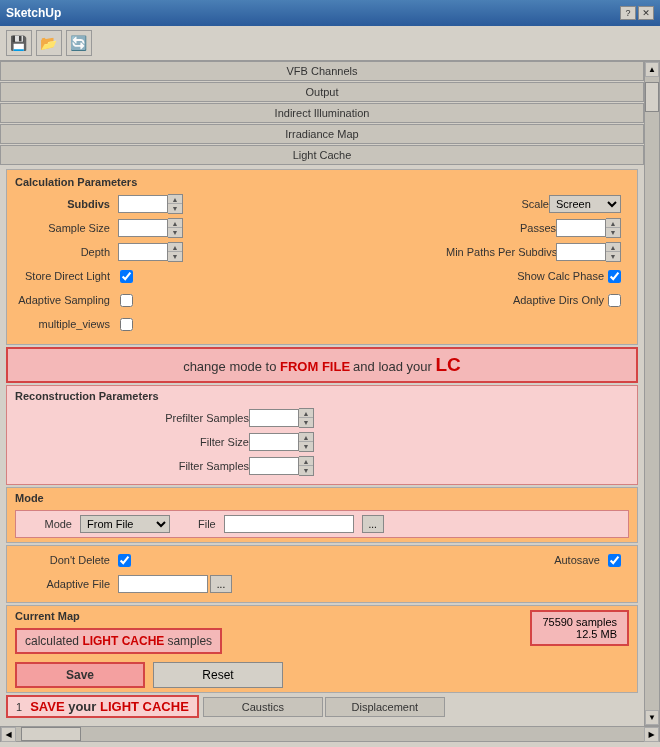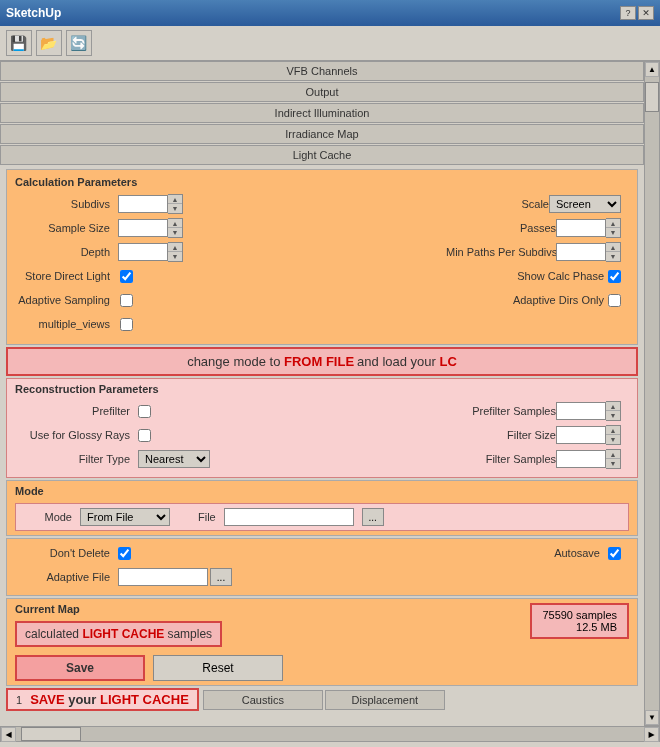--- a/index.html
+++ b/index.html
@@ -261,21 +261,21 @@
       <div class="section-header">Light Cache</div>
 
       <div class="panel" style="margin:4px 6px 2px 6px; padding:6px 8px;">
         <div class="panel-title">Calculation Parameters</div>
 
         <div style="display:grid; grid-template-columns:1fr 1fr; gap:2px 0;">
 
           <div>
 
             <div class="form-row">
-              <span class="label" style="width:95px;">Subdivs</span>
+              <span class="label" style="width:95px;font-weight:bold;">Subdivs</span>
               <div class="spinner-wrapper" style="margin-left:8px;">
                 <input class="input-text" type="text" style="width: 50px;">
                 <div class="spinner-arrows">
                   <div class="spinner-arrow">▲</div>
                   <div class="spinner-arrow">▼</div>
                 </div>
               </div>
             </div>
 
             <div class="form-row">
@@ -358,48 +358,27 @@
               <input type="checkbox" class="checkbox-input" style="margin-left: 4px;">
             </div>
           </div>
         </div>
       </div>
 
       <div style="margin:0 6px 2px 6px; background:#f4b8b8; border:2px solid #d44444; padding:5px 10px; text-align:center;">
         <span style="color:#333; font-size:13px;">change mode to </span>
         <span style="color:#cc0000; font-size:13px; font-weight:bold;">FROM FILE</span>
         <span style="color:#333; font-size:13px;"> and load your </span>
-        <span style="color:#cc0000; font-size:13px; font-weight:bold;">LC</span>
+        <span style="color:#cc0000; font-size:19px; font-weight:bold;">LC</span>
       </div>
 
       <div class="panel" style="margin:0 6px 2px 6px; padding:4px 8px; background:#f9d0d0; border:1px solid #d48080;">
         <div class="panel-title">Reconstruction Parameters</div>
         <div style="display:grid; grid-template-columns:1fr 1fr; gap:2px 0;">
 
-          <div>
-
-            <div class="form-row">
-              <span class="label" style="width:115px;">Prefilter</span>
-              <input type="checkbox" class="checkbox-input" style="margin-left: 8px; background: rgb(249, 208, 208);">
-            </div>
-
-            <div class="form-row">
-              <span class="label" style="width:115px;">Use for Glossy Rays</span>
-              <input type="checkbox" class="checkbox-input" style="margin-left: 8px; background: rgb(249, 208, 208);">
-            </div>
-
-            <div class="form-row">
-              <span class="label" style="width:115px;">Filter Type</span>
-              <select class="select-input" style="width:72px; margin-left:8px;">
-                <option>Nearest</option>
-                <option>Fixed</option>
-                <option>Nearest(world)</option>
-              </select>
-            </div>
-          </div>
 
           <div>
 
             <div class="form-row" style="justify-content:flex-end; padding-right:8px;">
               <span class="label" style="width:110px;">Prefilter Samples</span>
               <div class="spinner-wrapper">
                 <input class="input-text" type="text" style="width: 50px;">
                 <div class="spinner-arrows">
                   <div class="spinner-arrow">▲</div>
                   <div class="spinner-arrow">▼</div>

